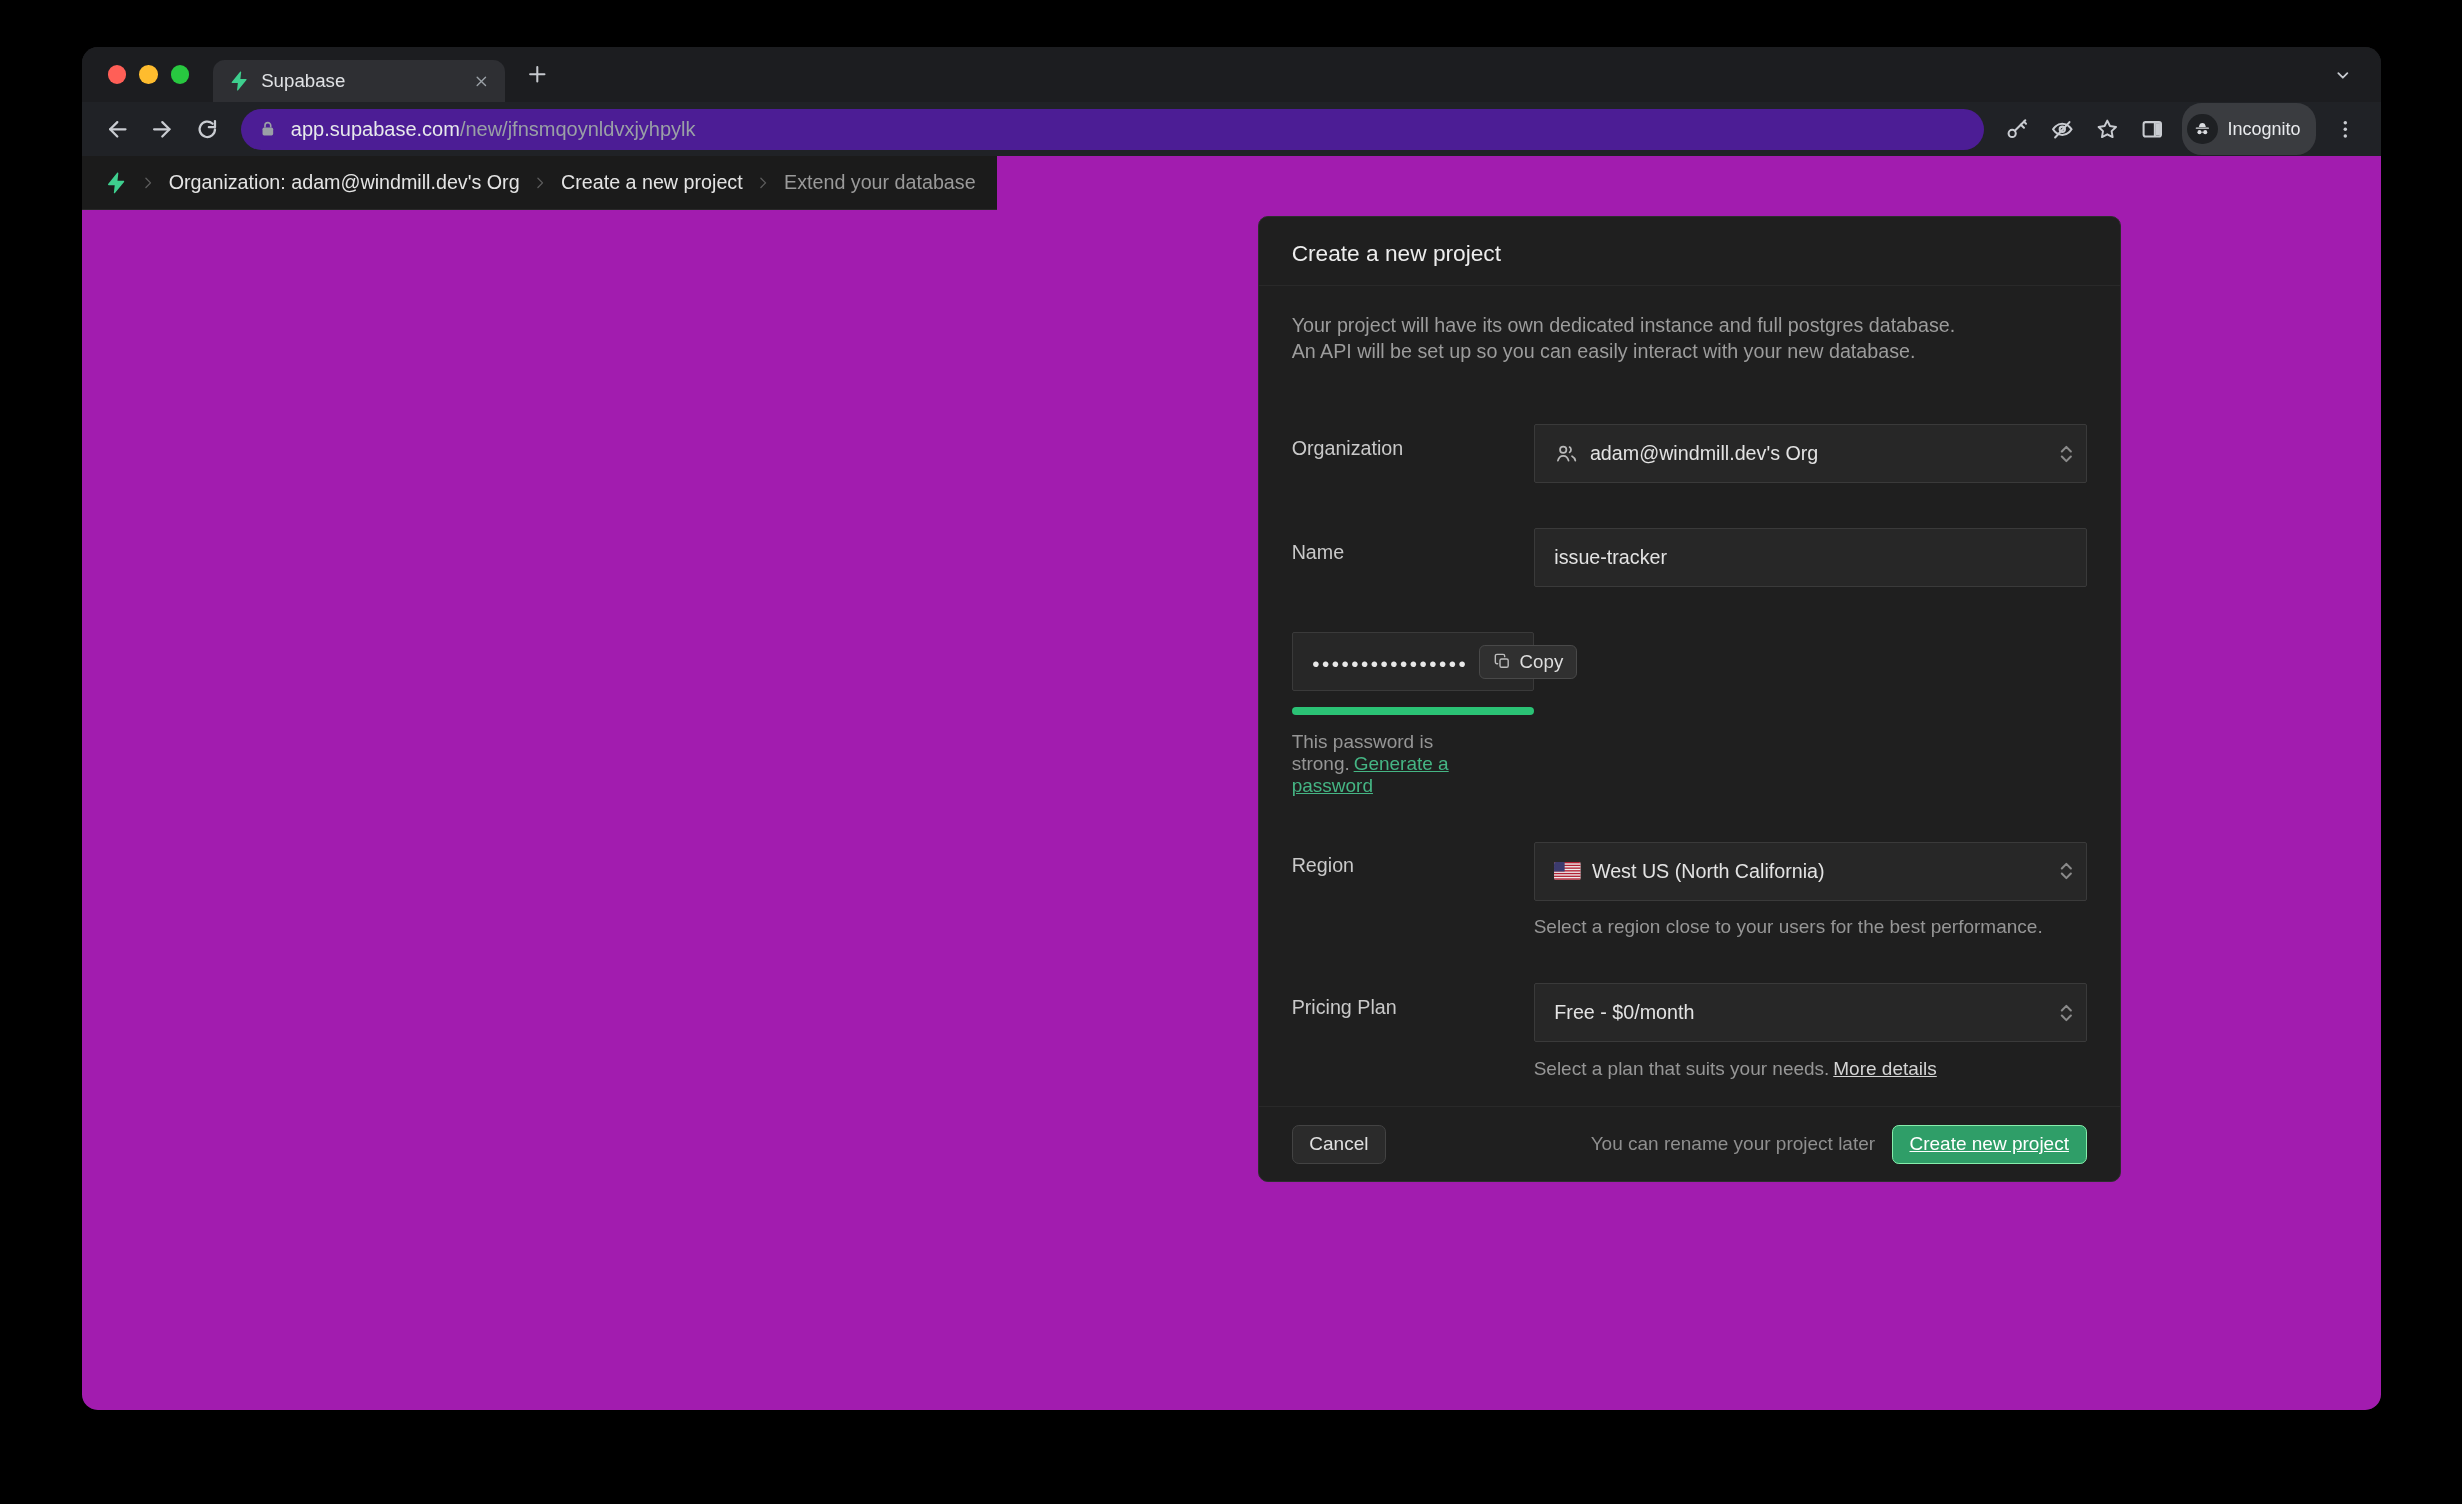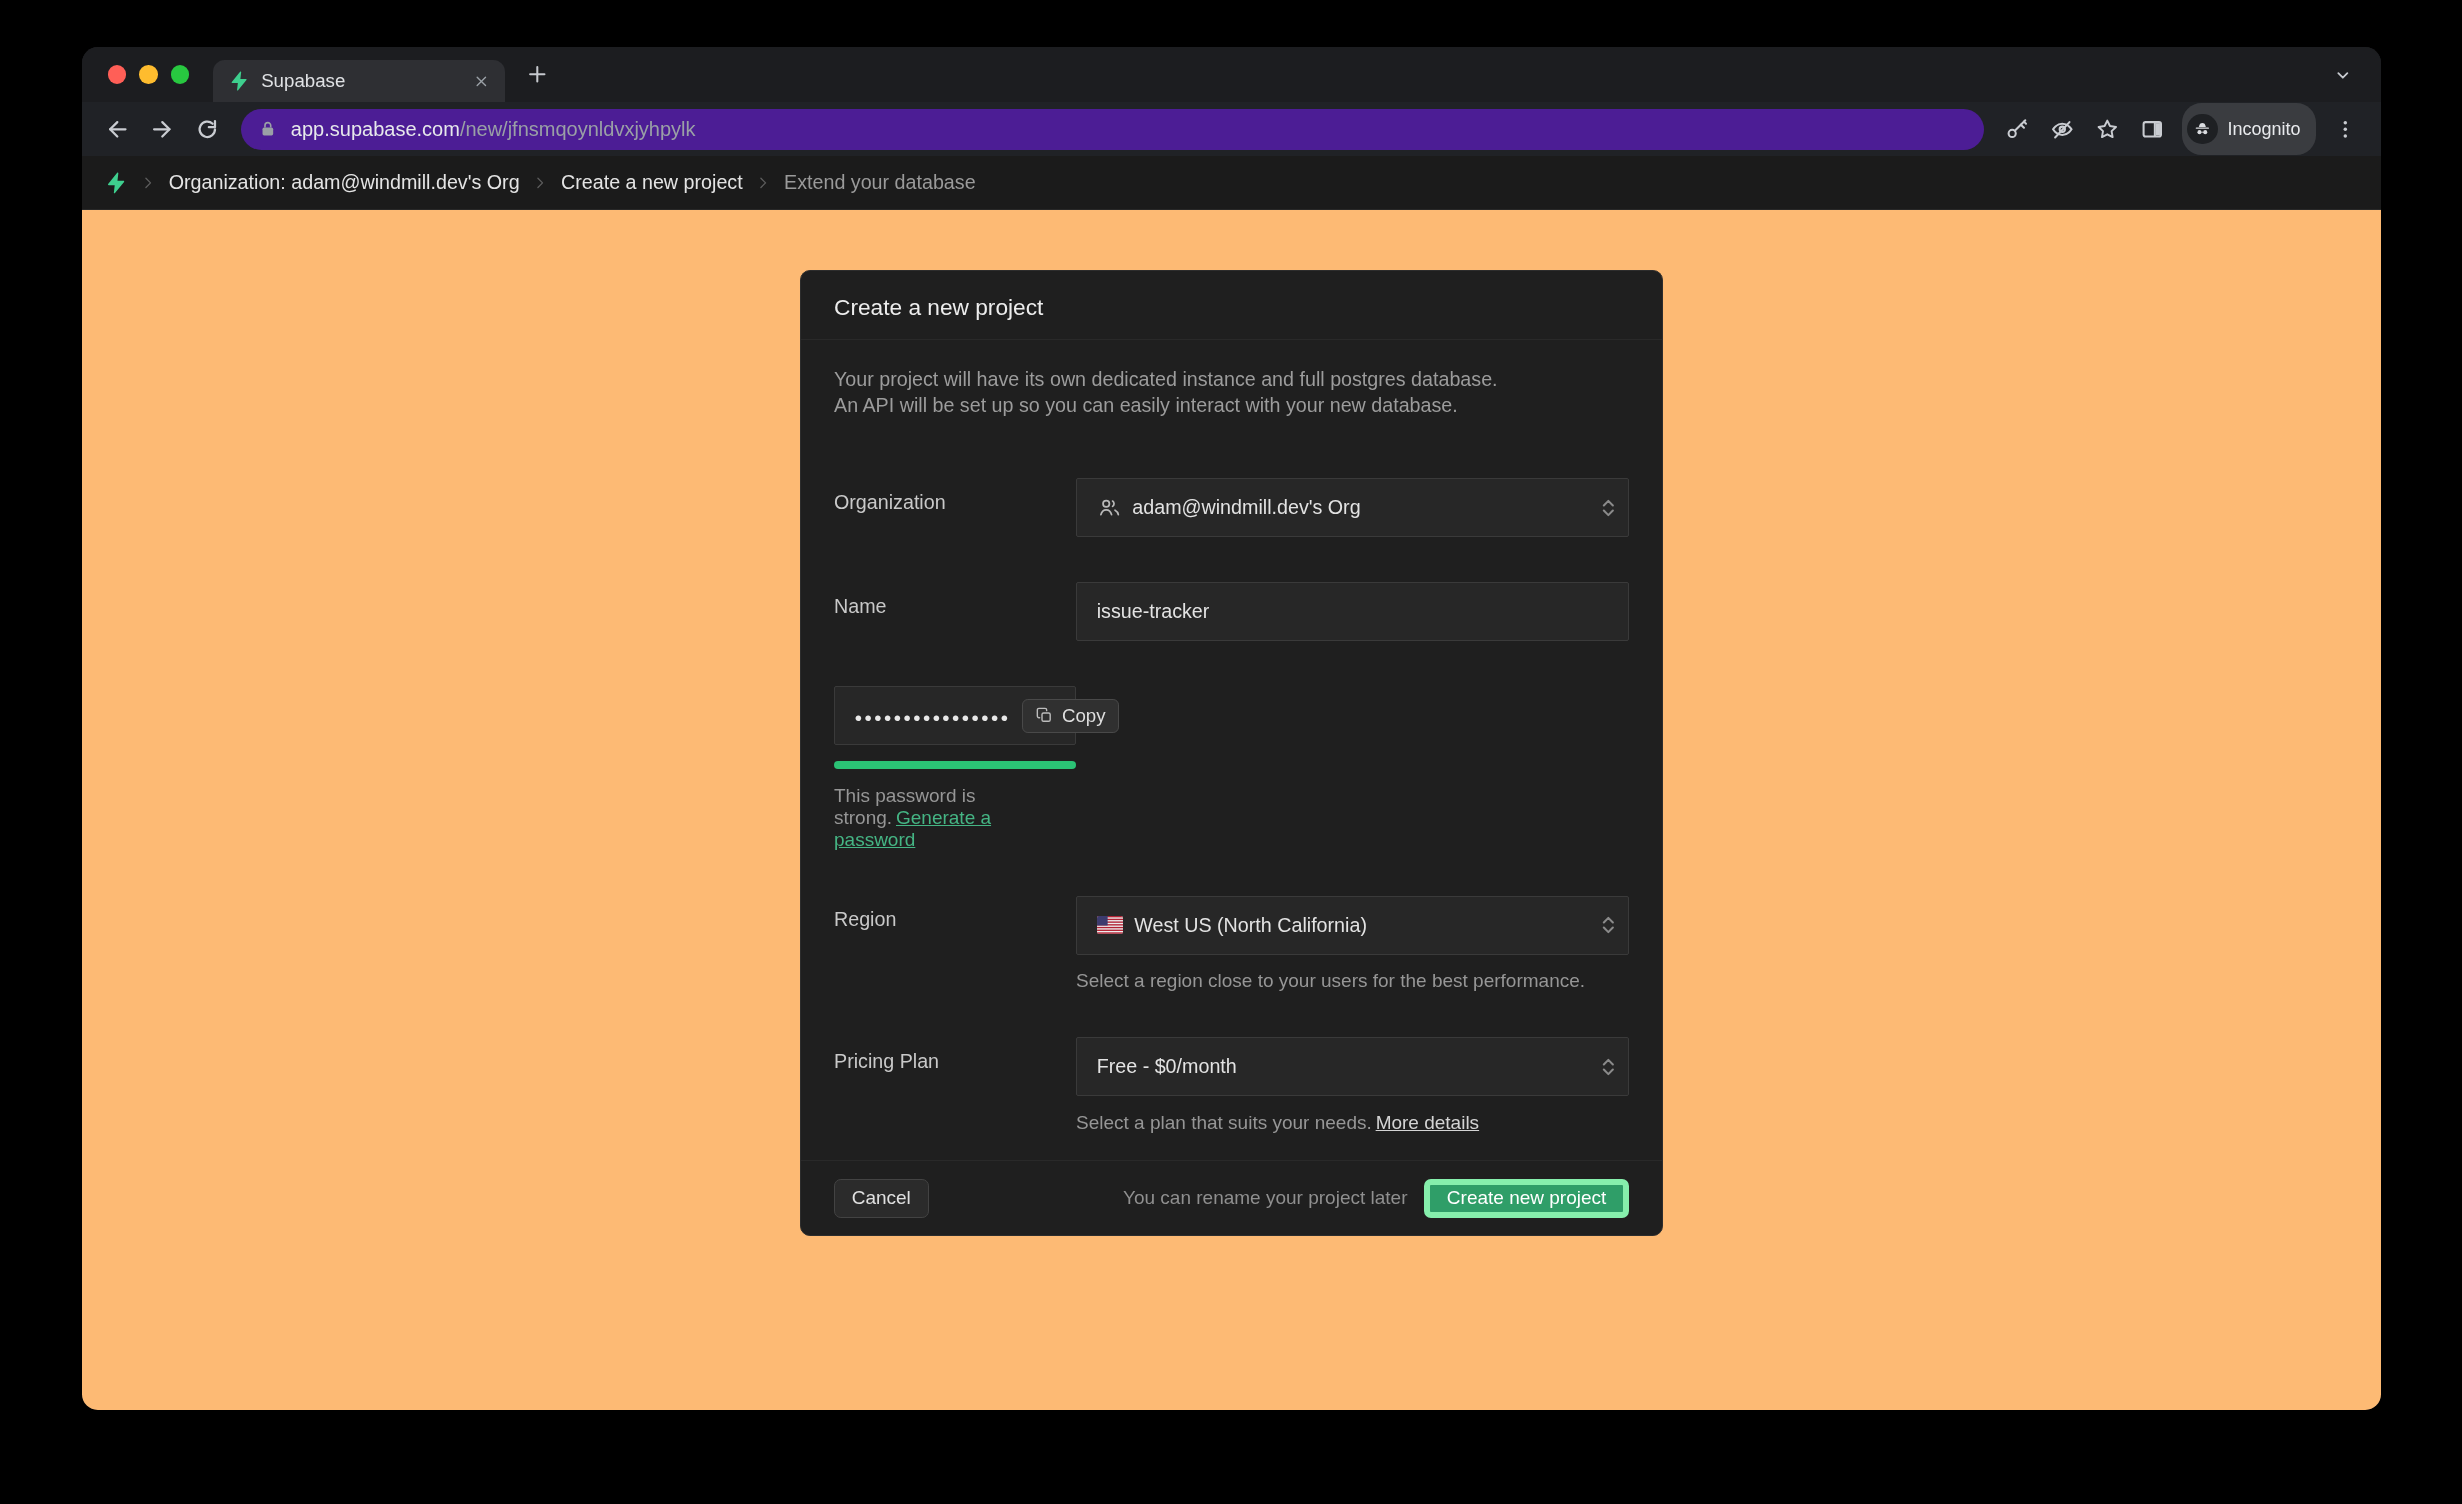--- a/index.html
+++ b/index.html
@@ -32,21 +32,21 @@
   .lock { color:#9aa0a6; } .lock svg { width:19.7px; height:19.7px; }
   .url { font-size:20px; color:#e6e8eb; white-space:nowrap; overflow:hidden; }
   .url .path { color:#9aa0a6; }
   .incognito-pill { height:52px; background:#3a3c40; border-radius:19.7px; display:flex; align-items:center; gap:9.9px;
                     padding:0 15.8px 0 4.9px; color:#e8eaed; font-size:18px; margin:0 5.9px; flex:0 0 auto; }
   .incognito-avatar { width:30.5px; height:30.5px; border-radius:50%; background:#1e2023; display:flex; align-items:center;
                       justify-content:center; color:#dadce0; }
   .incognito-avatar svg { width:18.7px; height:18.7px; }
 
   
-  .page { flex:1; display:flex; flex-direction:column; background:#fdba74; min-height:0; }
+  .page { flex:1; display:flex; flex-direction:row; background:#a21caf; min-height:0; }
   .breadcrumb-bar { height:54px; flex:0 0 auto; background:#1b1b1b; border-bottom:1px solid #282828;
                     display:flex; align-items:center; padding:0 21.7px; gap:12.8px; font-size:19.7px; }
   .sb-logo { color:#3ecf8e; } .sb-logo svg { width:23.6px; height:23.6px; }
   .crumb { color:#e4e4e4; white-space:nowrap; }
   .crumb.dim { color:#9a9a9a; }
   .crumb-sep { color:#5d5d5d; } .crumb-sep svg { width:15.8px; height:15.8px; }
 
   .main { flex:1; display:flex; justify-content:center; align-items:flex-start; padding-top:60px; overflow:hidden; }
   .card { width:863px; background:#1f1f1f; border:1px solid #2d2d2d; border-radius:9.9px; overflow:hidden; }
   .card-header { padding:22.7px 33px 18.7px; border-bottom:1px solid #292929; }
@@ -72,21 +72,21 @@
   .strength-bar { margin-top:15.8px; height:7.9px; border-radius:3.9px; background:#2bc275; }
   .sub-text { margin-top:15.8px; font-size:19px; color:#969696; }
   .green-link { color:#45b584; text-decoration:underline; cursor:pointer; margin-left:3.9px; }
   .more-link { color:#d4d4d4; text-decoration:underline; cursor:pointer; margin-left:3.9px; }
 
   .card-footer { border-top:1px solid #292929; padding:17.7px 33px; display:flex; align-items:center; justify-content:space-between; }
   .btn { height:39px; padding:0 16.7px; border-radius:6.9px; font-size:19px; display:flex; align-items:center; font-family:inherit; cursor:pointer; }
   .btn-cancel { background:#2b2b2b; border:1px solid #434343; color:#e0e0e0; }
   .footer-right { display:flex; align-items:center; gap:16.7px; }
   .footer-note { font-size:19px; color:#8f8f8f; }
-  .btn-submit { background:#2f9e68; border:6px solid #86efac; color:#ffffff; font-weight:500; }
+  .btn-submit { background:#2f9e68; border:1px solid #86efac; color:#ffffff; font-weight:500;text-decoration:underline; }
 </style>
 </head>
 <body>
 
 <div class="window">
 
   <div class="tabstrip">
     <div class="traffic-lights">
       <span class="light red"></span>
       <span class="light yellow"></span>

